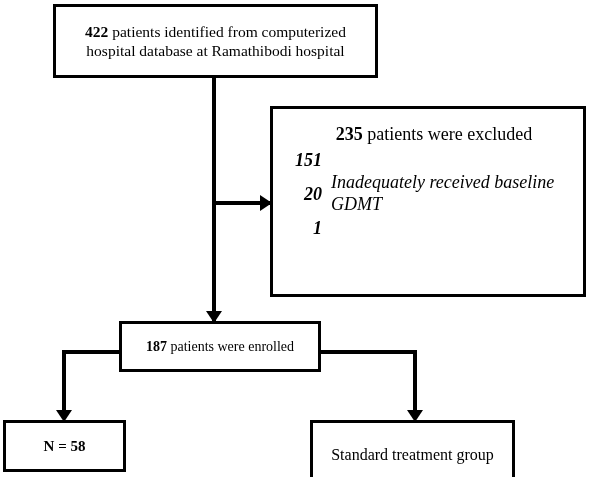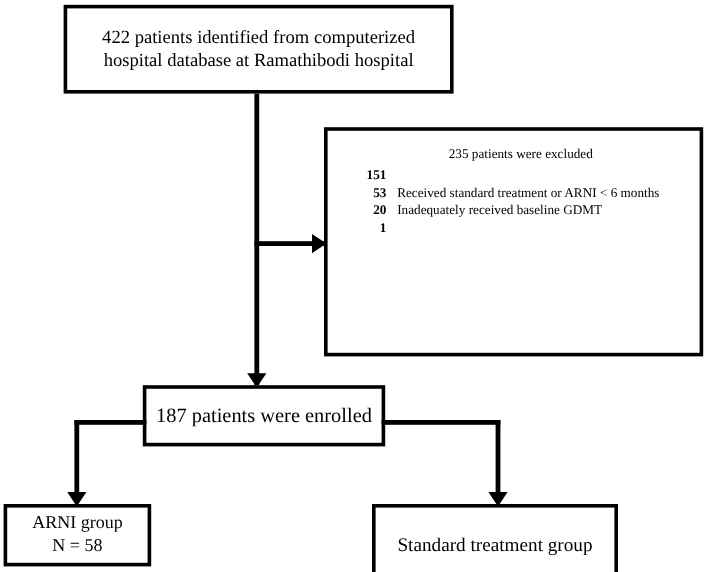--- a/index.html
+++ b/index.html
@@ -25,64 +25,65 @@
     align-items: center;
     justify-content: center;
     text-align: center;
     line-height: 1.25;
   }
   .box .inner {
     width: 100%;
     padding: 0 6px;
     box-sizing: border-box;
   }
-  .b { font-weight: normal; }
+  .b { font-weight: bold; }
 
   
   #box-identified {
     left: 53px; top: 4px; width: 325px; height: 74px;
     font-size: 15.5px;
   }
   
   #box-excluded {
     left: 270px; top: 106px; width: 316px; height: 191px;
     display: block;
-    font-size: 11px;
+    font-size: 18px;
     padding: 14px 0 0 0;
   }
   #box-excluded .headline {
     margin-left: 12px;
     white-space: nowrap;
   }
   .excl-list {
     margin: 3px 0 0 0;
     padding: 0;
     list-style: none;
   }
   .excl-list li {
     display: flex;
-    align-items: flex-start;
+    align-items: center;
     margin-bottom: 1px;
+    font-style: italic;
   }
   .excl-num {
     width: 58px;
     min-width: 58px;
     text-align: right;
     font-weight: bold;
     padding-right: 9px;
     box-sizing: border-box;
   }
   .excl-txt {
     text-align: left;
     line-height: 1.22;
   }
   
   #box-enrolled {
     left: 119px; top: 321px; width: 202px; height: 51px;
-    font-size: 17px;
+    font-size: 14px;
   }
   
   #box-arni {
     left: 3px; top: 420px; width: 123px; height: 52px;
     font-size: 15px;
   }
   #box-standard {
     left: 310px; top: 420px; width: 205px; height: 69px;
     font-size: 16px;
   }
@@ -147,24 +148,20 @@
   <div class="box" id="box-excluded">
     <div class="headline">
       <span class="b">235</span>
       <span>patients were excluded</span>
     </div>
     <ul class="excl-list">
       <li>
         <span class="excl-num">151</span>
       </li>
       <li>
-        <span class="excl-num">53</span>
-        <span class="excl-txt">Received standard treatment or ARNI &lt; 6 months</span>
-      </li>
-      <li>
         <span class="excl-num">20</span>
         <span class="excl-txt">Inadequately received baseline GDMT</span>
       </li>
       <li>
         <span class="excl-num">1</span>
       </li>
     </ul>
   </div>
 
   <div class="box" id="box-enrolled">
@@ -177,21 +174,20 @@
   <div class="ln hline" id="fork-left-h"></div>
   <div class="ln vline" id="fork-left-v"></div>
   <div class="arrow arrow-down" id="ah-left"></div>
 
   <div class="ln hline" id="fork-right-h"></div>
   <div class="ln vline" id="fork-right-v"></div>
   <div class="arrow arrow-down" id="ah-right"></div>
 
   <div class="box" id="box-arni">
     <div class="inner">
-      <div>ARNI group</div>
       <div class="b">N = 58</div>
     </div>
   </div>
 
   <div class="box" id="box-standard">
     <div class="inner">
       <div>Standard treatment group</div>
     </div>
   </div>
 

